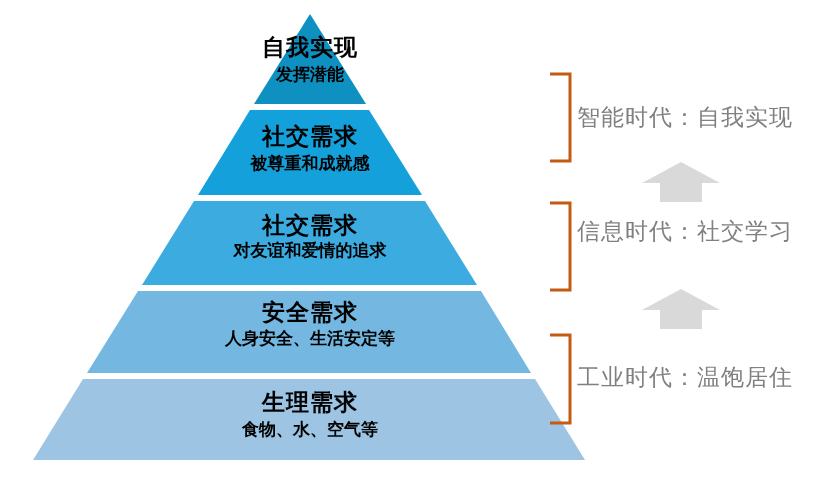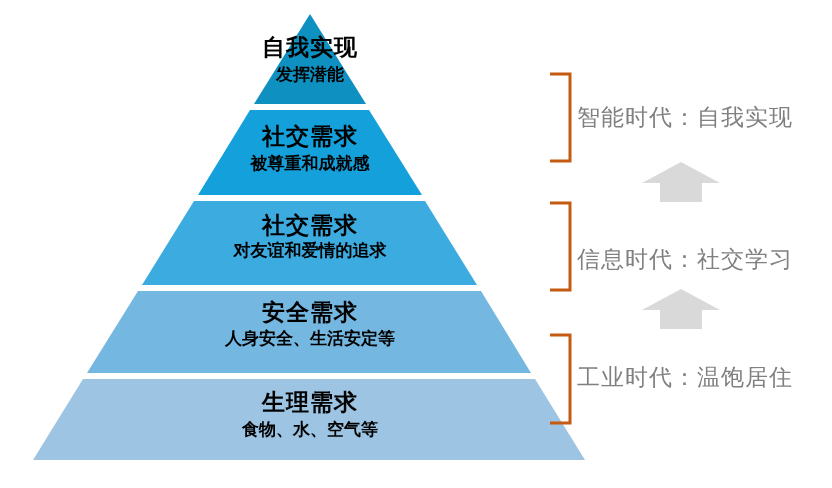--- a/index.html
+++ b/index.html
@@ -67,16 +67,16 @@
   <div class="lvl-text lvl-title" style="top:212px">社交需求</div>
   <div class="lvl-text lvl-title" style="top:299px">安全需求</div>
 
   <div class="lvl-text lvl-sub" style="top:241px">对友谊和爱情的追求</div>
   <div class="lvl-text lvl-title" style="top:389px">生理需求</div>
 
   <div class="lvl-text lvl-sub" style="top:329px">人身安全、生活安定等</div>
   <div class="lvl-text lvl-sub" style="top:420px">食物、水、空气等</div>
 
   <div class="era-label" style="top:102px">智能时代：自我实现</div>
-  <div class="era-label" style="top:244px">信息时代：社交学习</div>
+  <div class="era-label" style="top:216px">信息时代：社交学习</div>
   <div class="era-label" style="top:362px">工业时代：温饱居住</div>
 
 </div>
 
 </body></html>

